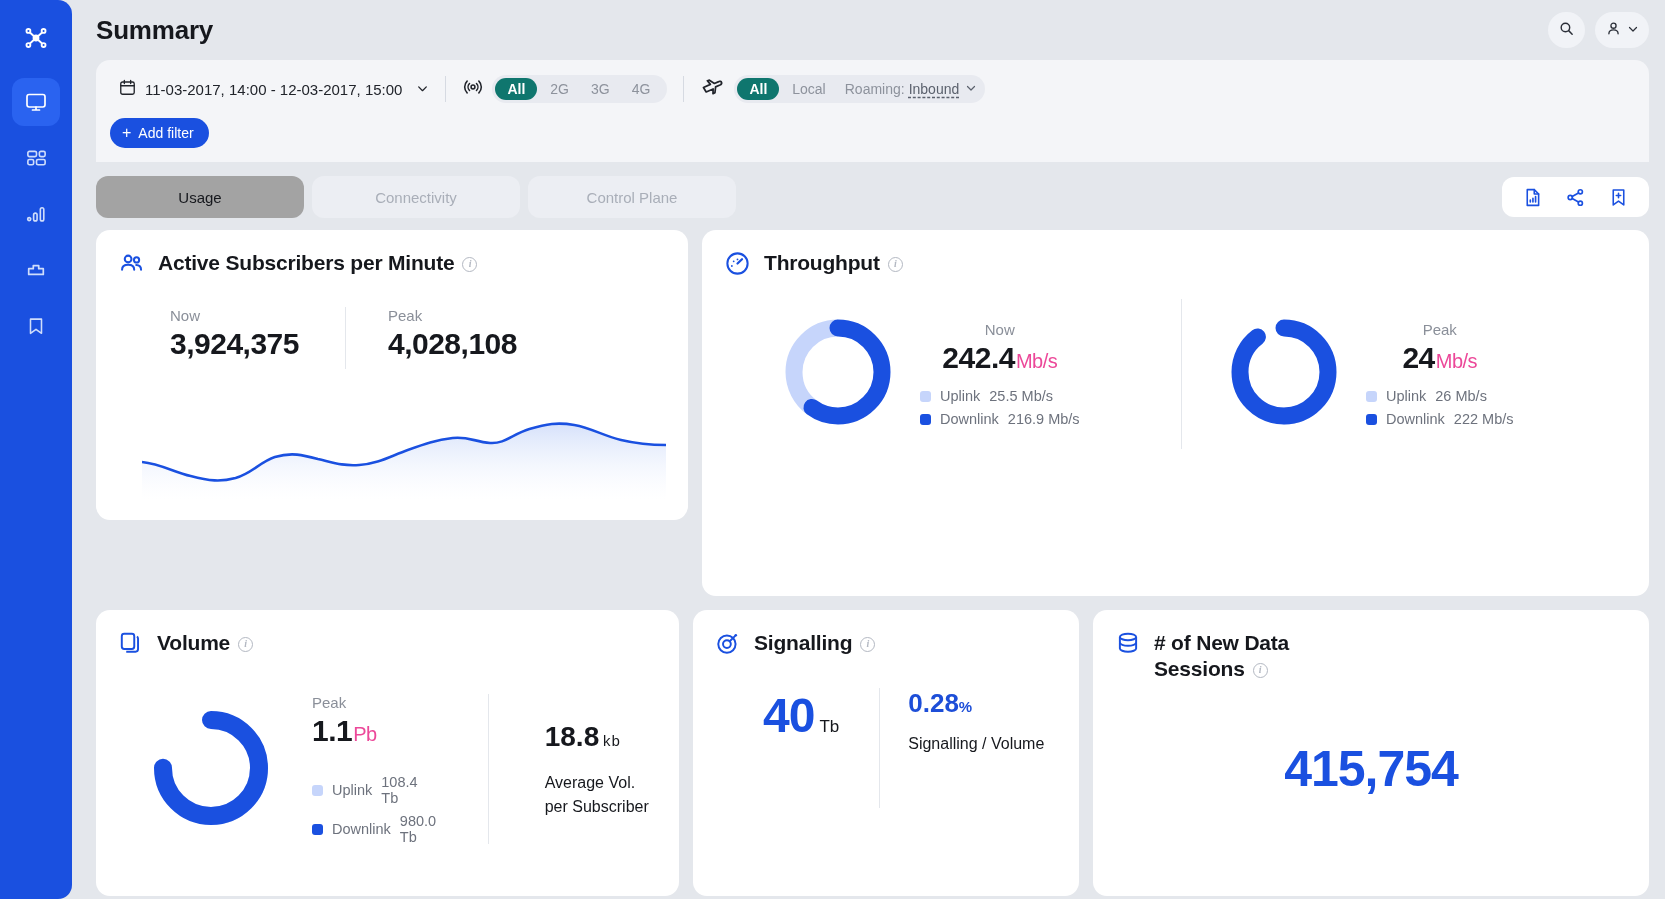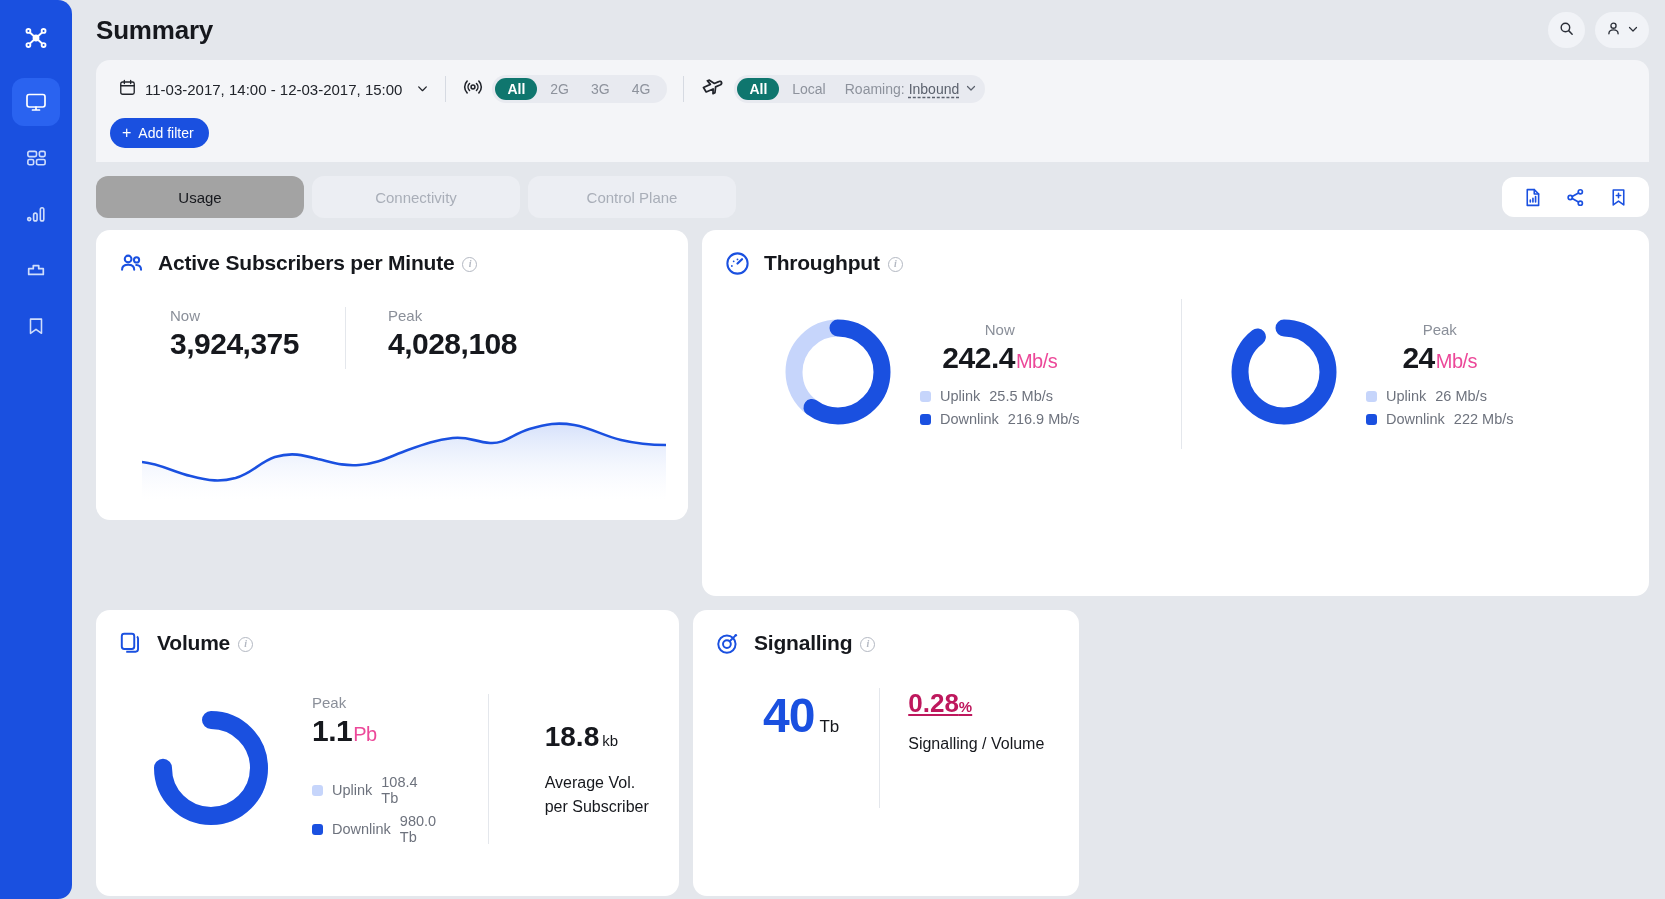--- a/index.html
+++ b/index.html
@@ -148,31 +148,31 @@
   .thr-half.second { padding-left: 46px; }
 
   .donut { position: relative; flex: 0 0 auto; }
 
   .card-vol { width: 583px; height: 286px; }
   .vol-body { display: flex; align-items: center; margin-top: 34px; }
   .card-sig { width: 386px; height: 286px; }
   .sig-body { display: flex; align-items: flex-start; margin-top: 28px; padding-left: 48px; }
   .sig-num { font-size: 48px; font-weight: bold; color: #1a50e0; letter-spacing: -1px; }
   .sig-unit { font-size: 17px; color: #16181d; margin-left: 5px; }
-  .sig-pct { font-size: 26px; font-weight: bold; color: #be185d; text-decoration: underline; }
+  .sig-pct { font-size: 26px; font-weight: bold; color: #1d4ed8; }
   .sig-pct .pm { font-size: 15px; font-weight: bold; }
   .sig-cap { font-size: 16px; color: #16181d; margin-top: 13px; line-height: 1.45; }
   .card-sess { flex: 1; height: 286px; }
   .sess-num {
     font-size: 50px; font-weight: bold; color: #1a50e0;
     letter-spacing: -1px; text-align: center; margin-top: 58px;
   }
   .avg-block { padding-left: 56px; }
   .avg-num { font-size: 28px; font-weight: bold; color: #16181d; }
-  .avg-unit { font-size: 15px; font-weight: normal; margin-left: 3px; }
+  .avg-unit { font-size: 15px; font-weight: normal; margin-left: 3px; font-family: Liberation Mono, monospace; }
   .avg-cap { font-size: 16px; color: #16181d; margin-top: 18px; line-height: 1.5; }
 </style>
 </head>
 <body>
 
 <div class="app">
 
   <nav class="sidebar">
     <div class="side-btn brand">
       <span>
@@ -554,17 +554,32 @@
             <div class="vdiv" style="height:120px;"></div>
             <div style="padding-left:28px;">
               <div class="sig-pct">
                 <span>0.28</span><span class="pm">%</span>
               </div>
               <div class="sig-cap">Signalling / Volume</div>
             </div>
           </div>
         </section>
 
+        <section class="card card-sess">
+          <div class="card-head">
+            <span>
+              <svg width="26" height="26" viewBox="0 0 24 24" fill="none" stroke="#1a50e0" stroke-width="1.8">
+                <ellipse cx="12" cy="6.4" rx="7.5" ry="3"></ellipse>
+                <path d="M4.5 6.4v5.2c0 1.7 3.4 3 7.5 3s7.5-1.3 7.5-3V6.4"></path>
+                <path d="M4.5 11.8v5.2c0 1.7 3.4 3 7.5 3s7.5-1.3 7.5-3v-5.2"></path>
+              </svg>
+            </span>
+            <div class="card-title" style="max-width:200px;">
+              <span># of New Data Sessions</span><span class="info">i</span>
+            </div>
+          </div>
+          <div class="sess-num">415,754</div>
+        </section>
       </div>
 
     </div>
   </div>
 </div>
 
 </body></html>

